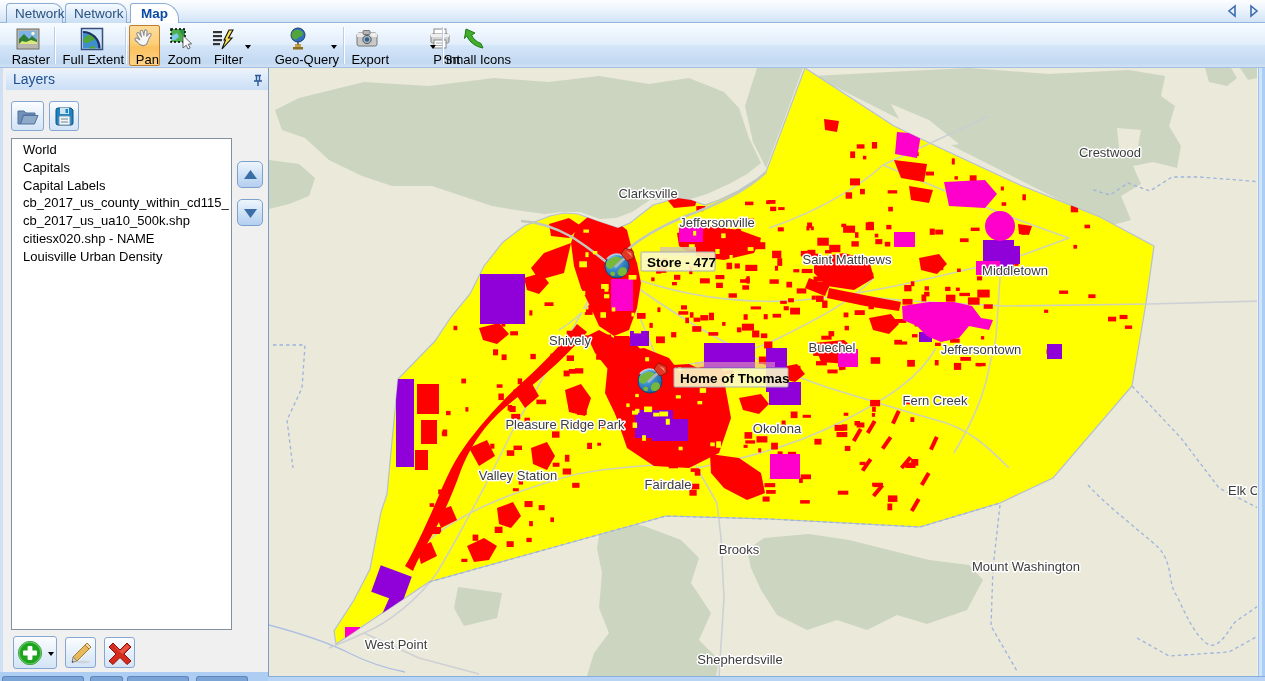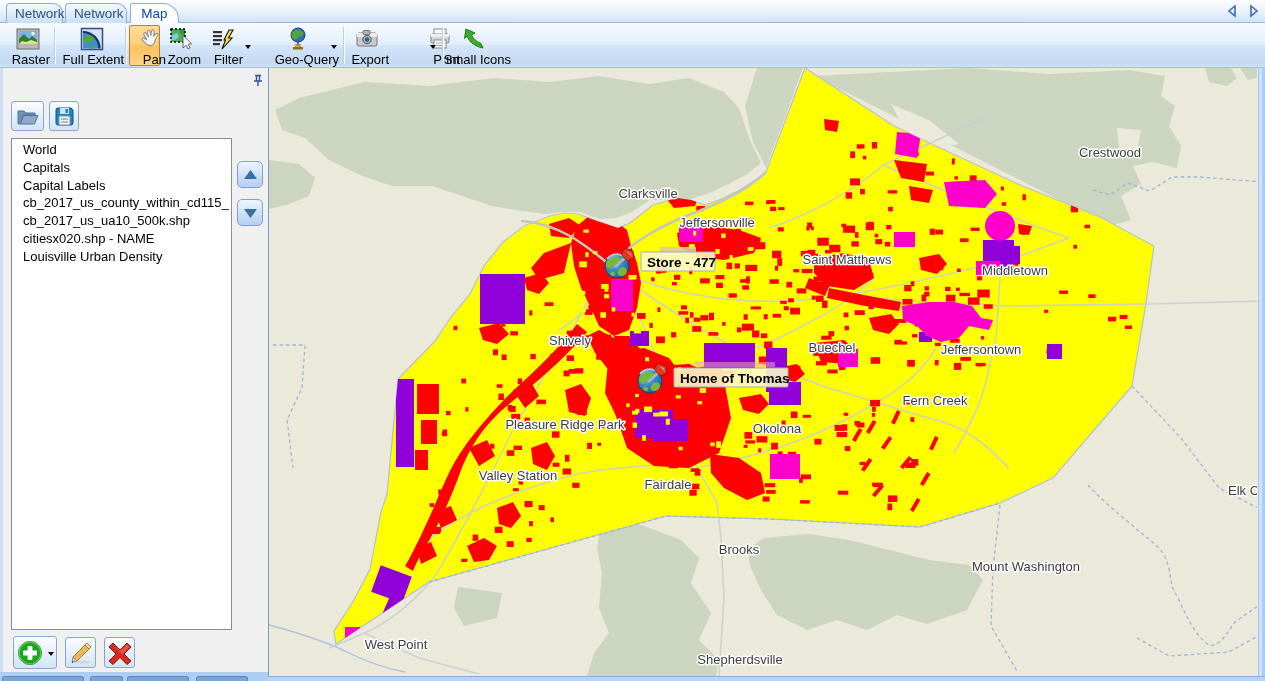--- a/index.html
+++ b/index.html
@@ -1,18 +1,18 @@
 <!DOCTYPE html>
 <html><head><meta charset="utf-8"><style>
 *{margin:0;padding:0;box-sizing:border-box}
 html,body{width:1265px;height:681px;overflow:hidden;font-family:"Liberation Sans",sans-serif}
 body{position:relative;background:#f0f0f0}
 #tabbar{position:absolute;left:0;top:0;width:1265px;height:23px;background:linear-gradient(#fdfeff,#e7f1fc 55%,#d2e3f6);border-bottom:1px solid #96b7dd}
 .tab{position:absolute;top:3px;height:23px;border:1px solid #8cacd2;border-bottom:none;border-radius:4px 10px 0 0;background:linear-gradient(#f5faff,#d7e7f8 60%,#c4daf2);color:#29517f;font-size:13.5px;text-align:center;line-height:19px;padding:0 8px}
-.tab.active{background:#fff;color:#0a4ba6;font-weight:normal;border-radius:3px 16px 0 0;height:20px;z-index:3}
+.tab.active{background:#fff;color:#0a4ba6;font-weight:bold;border-radius:3px 16px 0 0;height:20px;z-index:3}
 #toolbar{position:absolute;left:0;top:23px;width:1265px;height:45px;background:linear-gradient(#f7fbff,#e2eefb 48%,#d4e5f8 52%,#c2d9f2 90%,#cfe0f4);border-bottom:1px solid #a3c0e2}
 .tbtn{position:absolute;top:2px;height:41px;text-align:right;color:#000;font-size:13px}
 .tbtn .ic{display:block;margin:2px auto 1px auto;width:24px;height:24px}
 .tsep{position:absolute;top:4px;width:1px;height:37px;background:#fff;box-shadow:-1px 0 0 #b9cfe8}
 #panactive{position:absolute;left:129px;top:2px;width:31px;height:41px;border:1px solid #c27b29;background:linear-gradient(#fddd9b,#fbcf7a 45%,#fbc15f 55%,#fdd388);border-radius:2px}
 .darr{position:absolute;width:0;height:0;border-left:3.5px solid transparent;border-right:3.5px solid transparent;border-top:4px solid #000}
 #leftpanel{position:absolute;left:0;top:68px;width:268px;height:604px;background:#f0f0f0;border-left:3px solid #cfe0f5}
 #lhead{position:absolute;left:3px;top:2px;width:263px;height:20px;background:linear-gradient(#eaf2fc,#cadef5);color:#1e4e8f;font-size:14px;padding:1px 0 0 7px}
 #lbox{position:absolute;left:8px;top:70px;width:221px;height:492px;background:#fff;border:1px solid #828f9c;font-size:13px;color:#000;padding:2px 0 0 11px;line-height:17.8px;white-space:nowrap;overflow:hidden}
 .pbtn{position:absolute;border:1px solid #85a7d1;border-radius:3px;background:linear-gradient(#fcfdff,#e8f1fb 45%,#d3e4f6)}
@@ -42,21 +42,21 @@
         <path d="M3 17 h18 v-2 l-6 -2 -5 2 -4 -1 z" fill="#d9e87a"></path>
         <circle cx="17" cy="6.5" r="1.7" fill="#fff8d0"></circle>
       </svg>Raster</div>
   <div class="tbtn" style="left:60px;width:64px"><svg class="ic" viewBox="0 0 24 24">
         <rect x="1.5" y="1.5" width="21" height="21" fill="#cfe6f8" stroke="#3a4c7c" stroke-width="1.5"></rect>
         <path d="M3,21.5 L3,5 A16.5,16.5 0 0 1 19.5,21.5 Z" fill="#3f8fd0"></path>
         <path d="M3,13 C6,8 10,6.5 14,8 C16,9 16.5,12 14,13 C11,14 9,16.5 6,16 C4,15.5 3,15 3,13 Z" fill="#52a53a"></path>
         <path d="M9,21.5 C10,19 13,18 15,19.5 L15.5,21.5 Z" fill="#52a53a"></path>
         <path d="M3,5 A16.5,16.5 0 0 1 19.5,21.5" stroke="#1d2f66" stroke-width="2.2" fill="none"></path>
       </svg>Full Extent</div>
-  <div class="tbtn" style="left:135px;width:31px;z-index:2"><svg class="ic" viewBox="0 0 24 24">
+  <div class="tbtn" style="left:128px;width:31px;z-index:2"><svg class="ic" viewBox="0 0 24 24">
         <path d="M3.6,13.5 C2.2,12.2 3.8,10.2 5.4,11.2 L7.8,12.8 C6.8,11 5.6,9.1 4.9,7.5 C4.2,5.8 6.3,4.7 7.2,6.2 L9.6,10 C9.1,8.4 8.5,6.4 8.3,4.8 C8.1,3 10.5,2.7 10.9,4.4 L11.9,8.4 C12,6.9 12.2,5.2 12.6,3.9 C13.1,2.3 15.3,2.8 15.1,4.4 C15,5.9 14.8,7.7 14.7,9.2 C15.4,8.3 16.2,7.3 17.1,6.6 C18.4,5.6 19.9,7.2 18.8,8.5 C17.3,10.5 16.3,12.5 15.6,14.9 C14.8,17.5 12.5,19 9.9,18.4 C8.2,18 6.4,16.4 5.3,15 Z" fill="#f6f6f6" stroke="#8f8f8f" stroke-width="1.1" stroke-linejoin="round"></path>
       </svg>Pan</div>
   <div class="tbtn" style="left:161px;width:40px"><svg class="ic" viewBox="0 0 24 24">
         <rect x="2" y="2" width="14" height="13" fill="#4caf50"></rect>
         <path d="M2,9 L8,6 L10,10 L6,13 L2,13 Z" fill="#7ec8e8"></path>
         <path d="M10,2 L16,2 L16,9 L12,7 Z" fill="#2e9440"></path>
         <rect x="2" y="2" width="14" height="13" fill="none" stroke="#000" stroke-width="1.5" stroke-dasharray="2 2"></rect>
         <path d="M14,8.5 L14,21 L17.2,18.2 L19,22 L21.2,20.8 L19.2,17.2 L22.6,16.8 Z" fill="#fff" stroke="#555" stroke-width="0.9"></path>
       </svg>Zoom</div>
   <div class="tbtn" style="left:201px;width:42px"><svg class="ic" viewBox="0 0 24 24">
@@ -96,20 +96,21 @@
   <div class="darr" style="left:430px;top:22px"></div>
   <div class="tbtn" style="left:436px;width:75px"><svg class="ic" viewBox="0 0 24 24">
         <path d="M4 2 L13 6 L9.5 8 C11.5 12 14 14.5 19 16.5 L21 21 C13 19.5 7.5 15 4.8 8.8 L2.5 11.5 Z" fill="#3fae29" stroke="#1d7a12" stroke-width="1"></path>
       </svg>Small Icons</div>
   <div class="tsep" style="left:55px"></div>
   <div class="tsep" style="left:126px"></div>
   <div class="tsep" style="left:344px"></div>
   <div class="tsep" style="left:443px"></div>
 </div>
 <div id="leftpanel">
+  <div id="lhead">Layers</div>
   <svg style="position:absolute;left:249px;top:6px" width="12" height="13" viewBox="0 0 12 13">
       <g stroke="#2b5797" stroke-width="1.4" fill="none">
         <path d="M3 1.5 h6 M4.5 1.5 v5 M7.5 1.5 v5 M2 7 h8 M6 7 v5"></path>
       </g>
     </svg>
   <div class="pbtn" style="left:8px;top:33px;width:33px;height:30px"><svg style="margin:6px 0 0 5px" width="22" height="17" viewBox="0 0 22 17">
         <path d="M1 16 L1 3 L7 3 L9 5 L18 5 L18 7 L6 7 L3.5 16 Z" fill="#7291b9" stroke="#51729e"></path>
         <path d="M3.5 16 L6.5 7.5 L21 7.5 L17.5 16 Z" fill="#8fa9c9" stroke="#51729e"></path>
       </svg></div>
   <div class="pbtn" style="left:46px;top:33px;width:30px;height:30px"><svg style="margin:5px 0 0 5px" width="19" height="19" viewBox="0 0 19 19">

